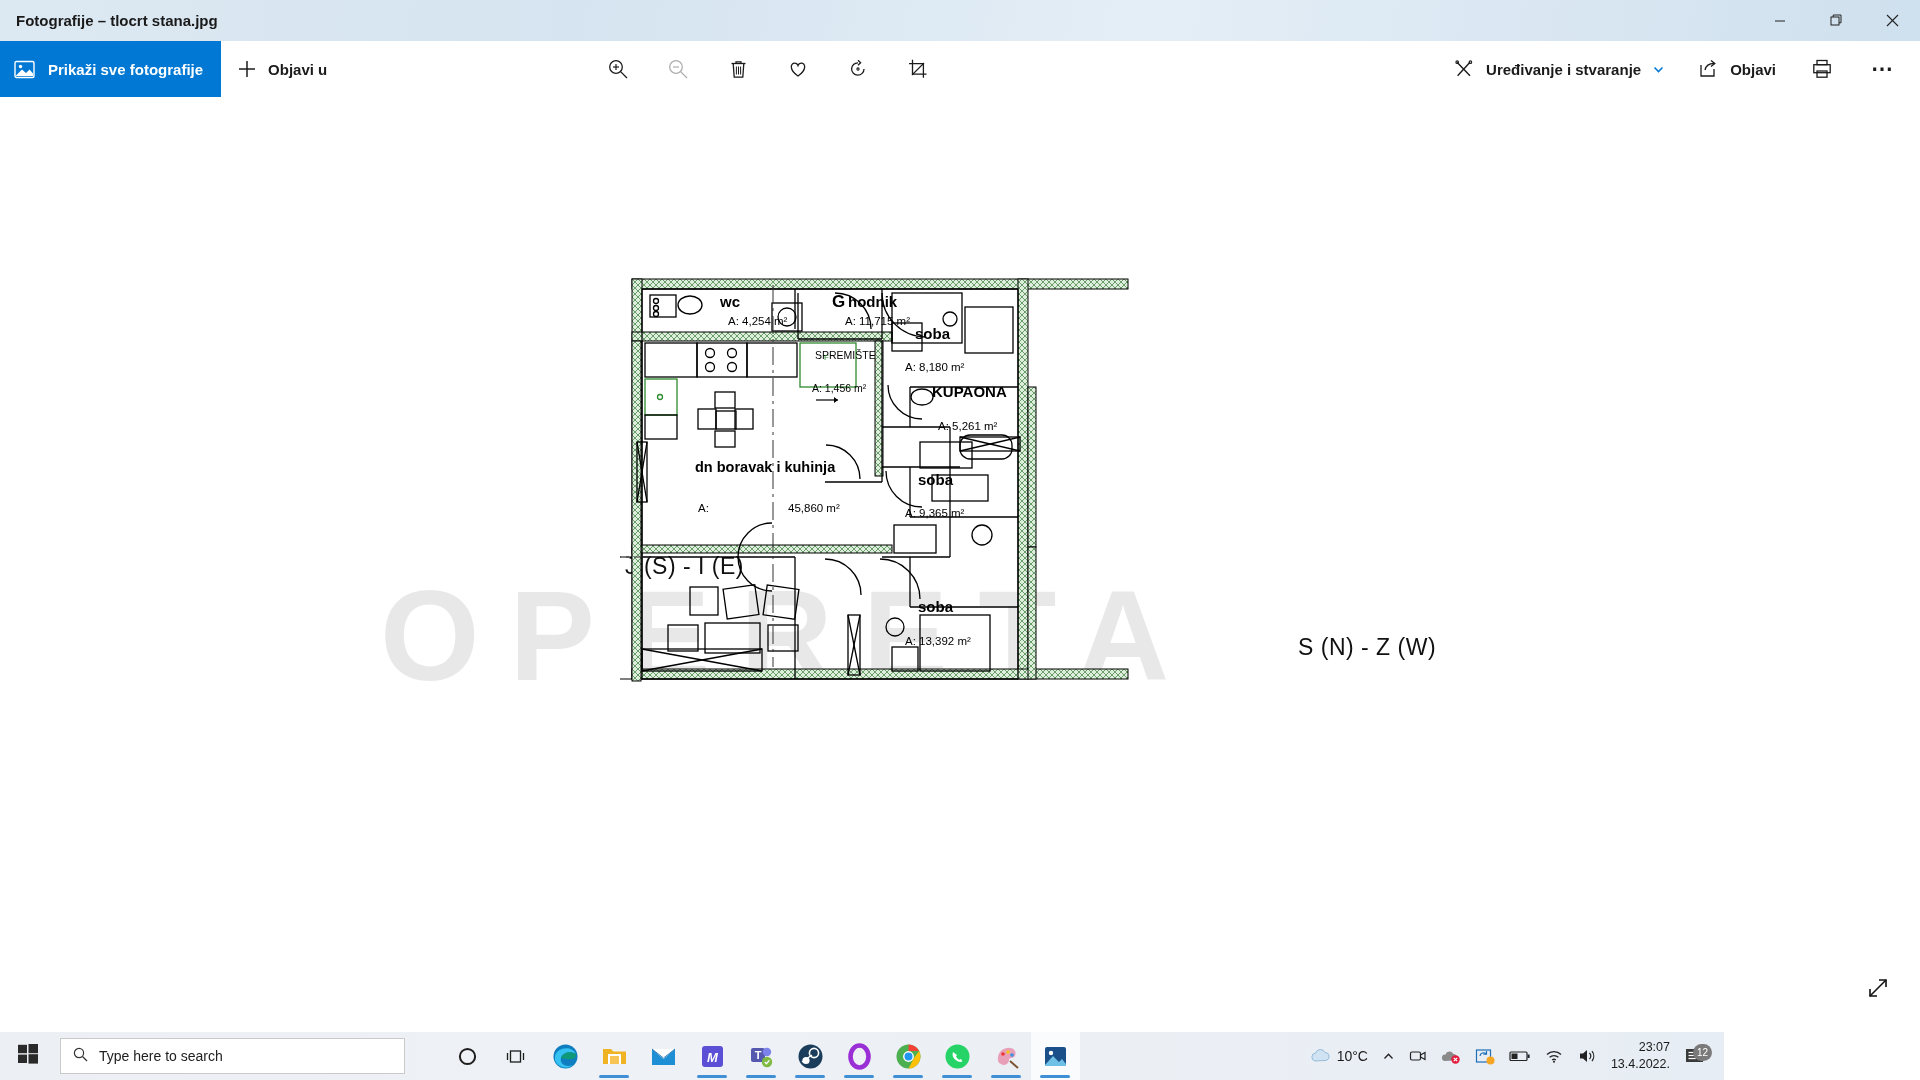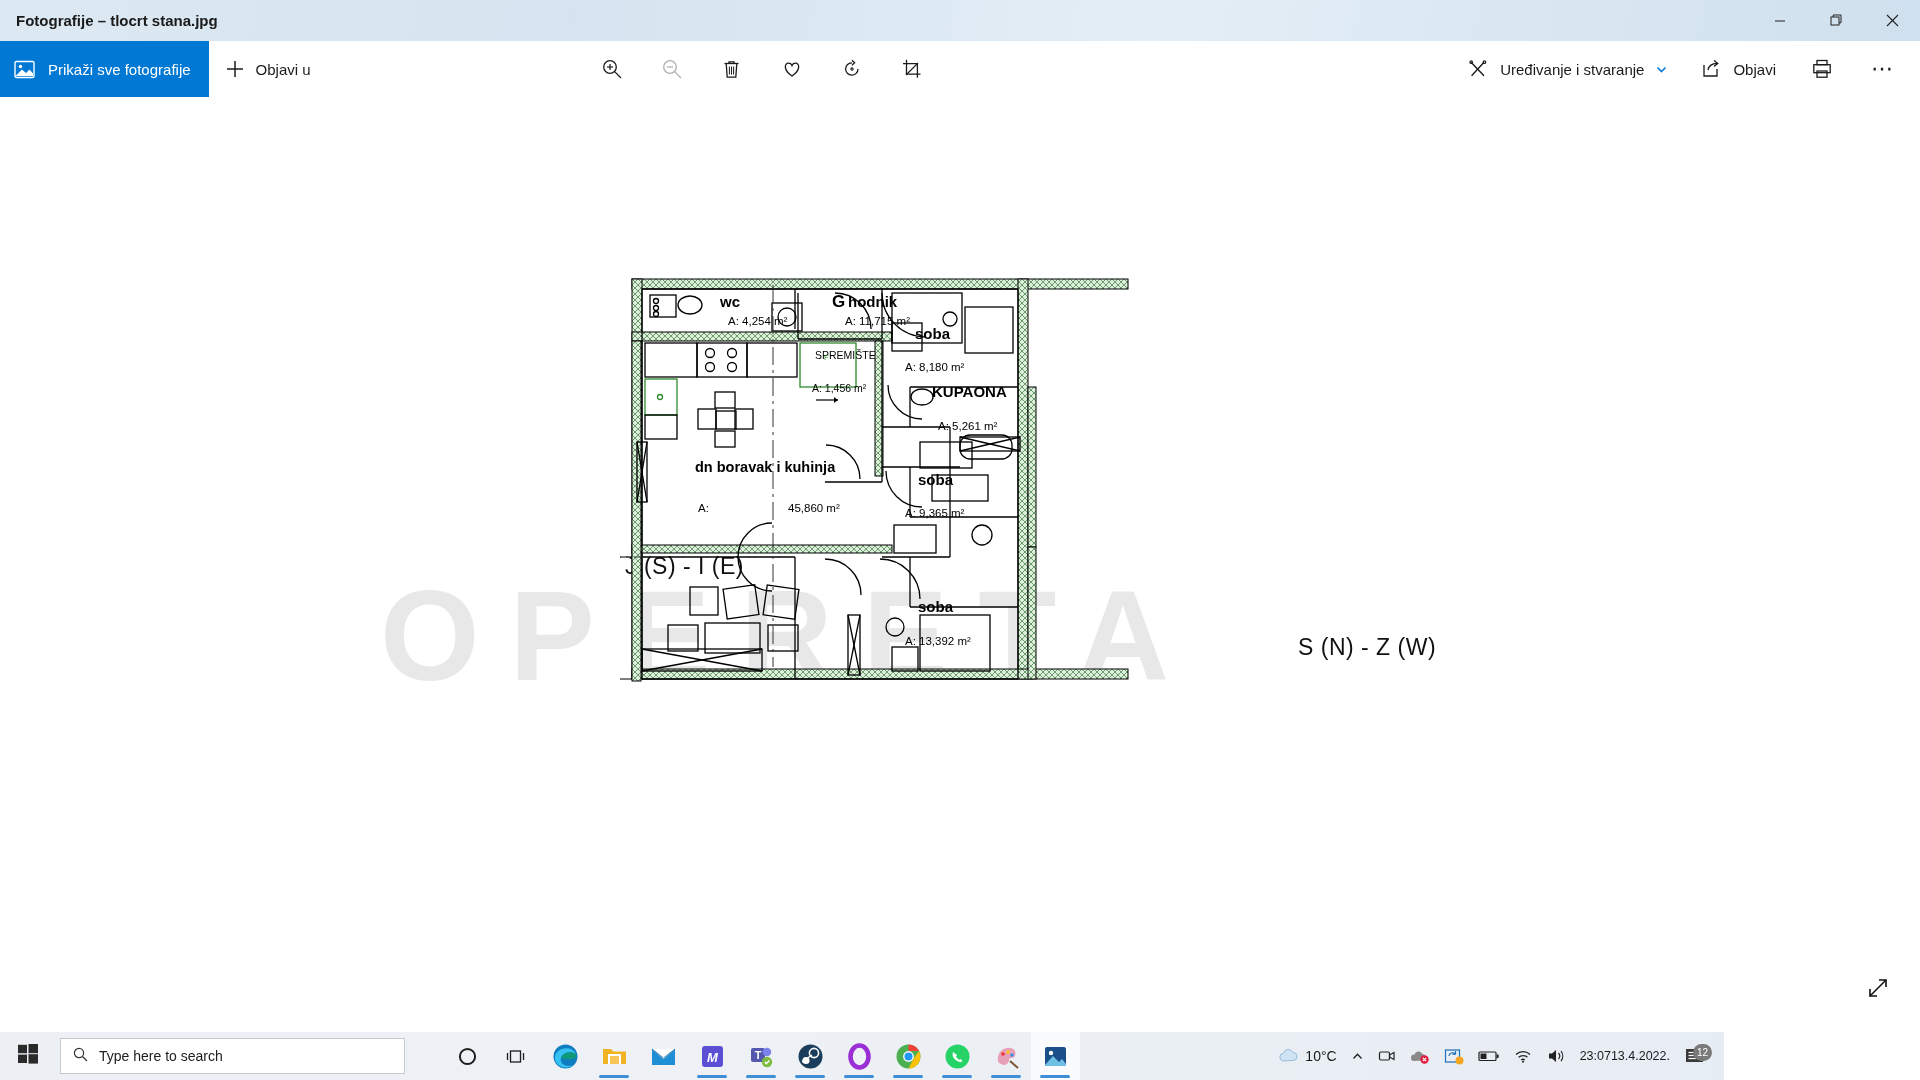--- a/index.html
+++ b/index.html
@@ -23,20 +23,21 @@
   .win-btn {
     width: 56px; height: 41px; display: flex; align-items: center; justify-content: center;
     color: #111; font-size: 13px;
   }
 
   
   .cmdbar {
     position: absolute; top: 41px; left: 0; width: 1920px; height: 56px;
     background: #ffffff; display: flex; align-items: stretch;
     border-bottom: 1px solid #fff;
+    font-weight: bold;
   }
   .showall {
     background: #0078d4; color: #fff; display: flex; align-items: center;
     padding: 0 18px 0 14px; gap: 13px; height: 56px; min-width: 200px;
     font-size: 15px;
   }
   .cmd-item {
     display: flex; align-items: center; gap: 11px; padding: 0 16px; height: 56px;
     font-size: 15px; color: #1b1b1b;
   }
@@ -94,21 +95,21 @@
     position: relative;
   }
   .tb-item .underline {
     position: absolute; bottom: 2px; left: 9px; width: 30px; height: 3px;
     background: #3f8fd6; border-radius: 2px;
   }
   .tb-item.active { background: rgba(255,255,255,.72); }
   .tray { margin-left: auto; display: flex; align-items: center; gap: 0; padding-right: 6px; }
   .tray-item { display: flex; align-items: center; justify-content: center; padding: 0 7px; height: 48px; }
   .tray-clock {
-    display: flex; flex-direction: row; align-items: flex-end; justify-content: center;
+    display: flex; flex-direction: column; align-items: flex-end; justify-content: center;
     font-size: 12.5px; color: #1a1a1a; line-height: 1.35; padding: 0 10px 0 6px;
   }
   .temp { font-size: 14px; color: #1a1a1a; padding-left: 4px; }
   .notif { position: relative; padding: 0 12px 0 4px; }
   .notif-badge {
     position: absolute; right: 6px; bottom: 19px; min-width: 17px; height: 17px;
     border-radius: 9px; background: #7a7a7a; color: #fff; font-size: 10px;
     display: flex; align-items: center; justify-content: center; padding: 0 4px;
   }
 </style>

